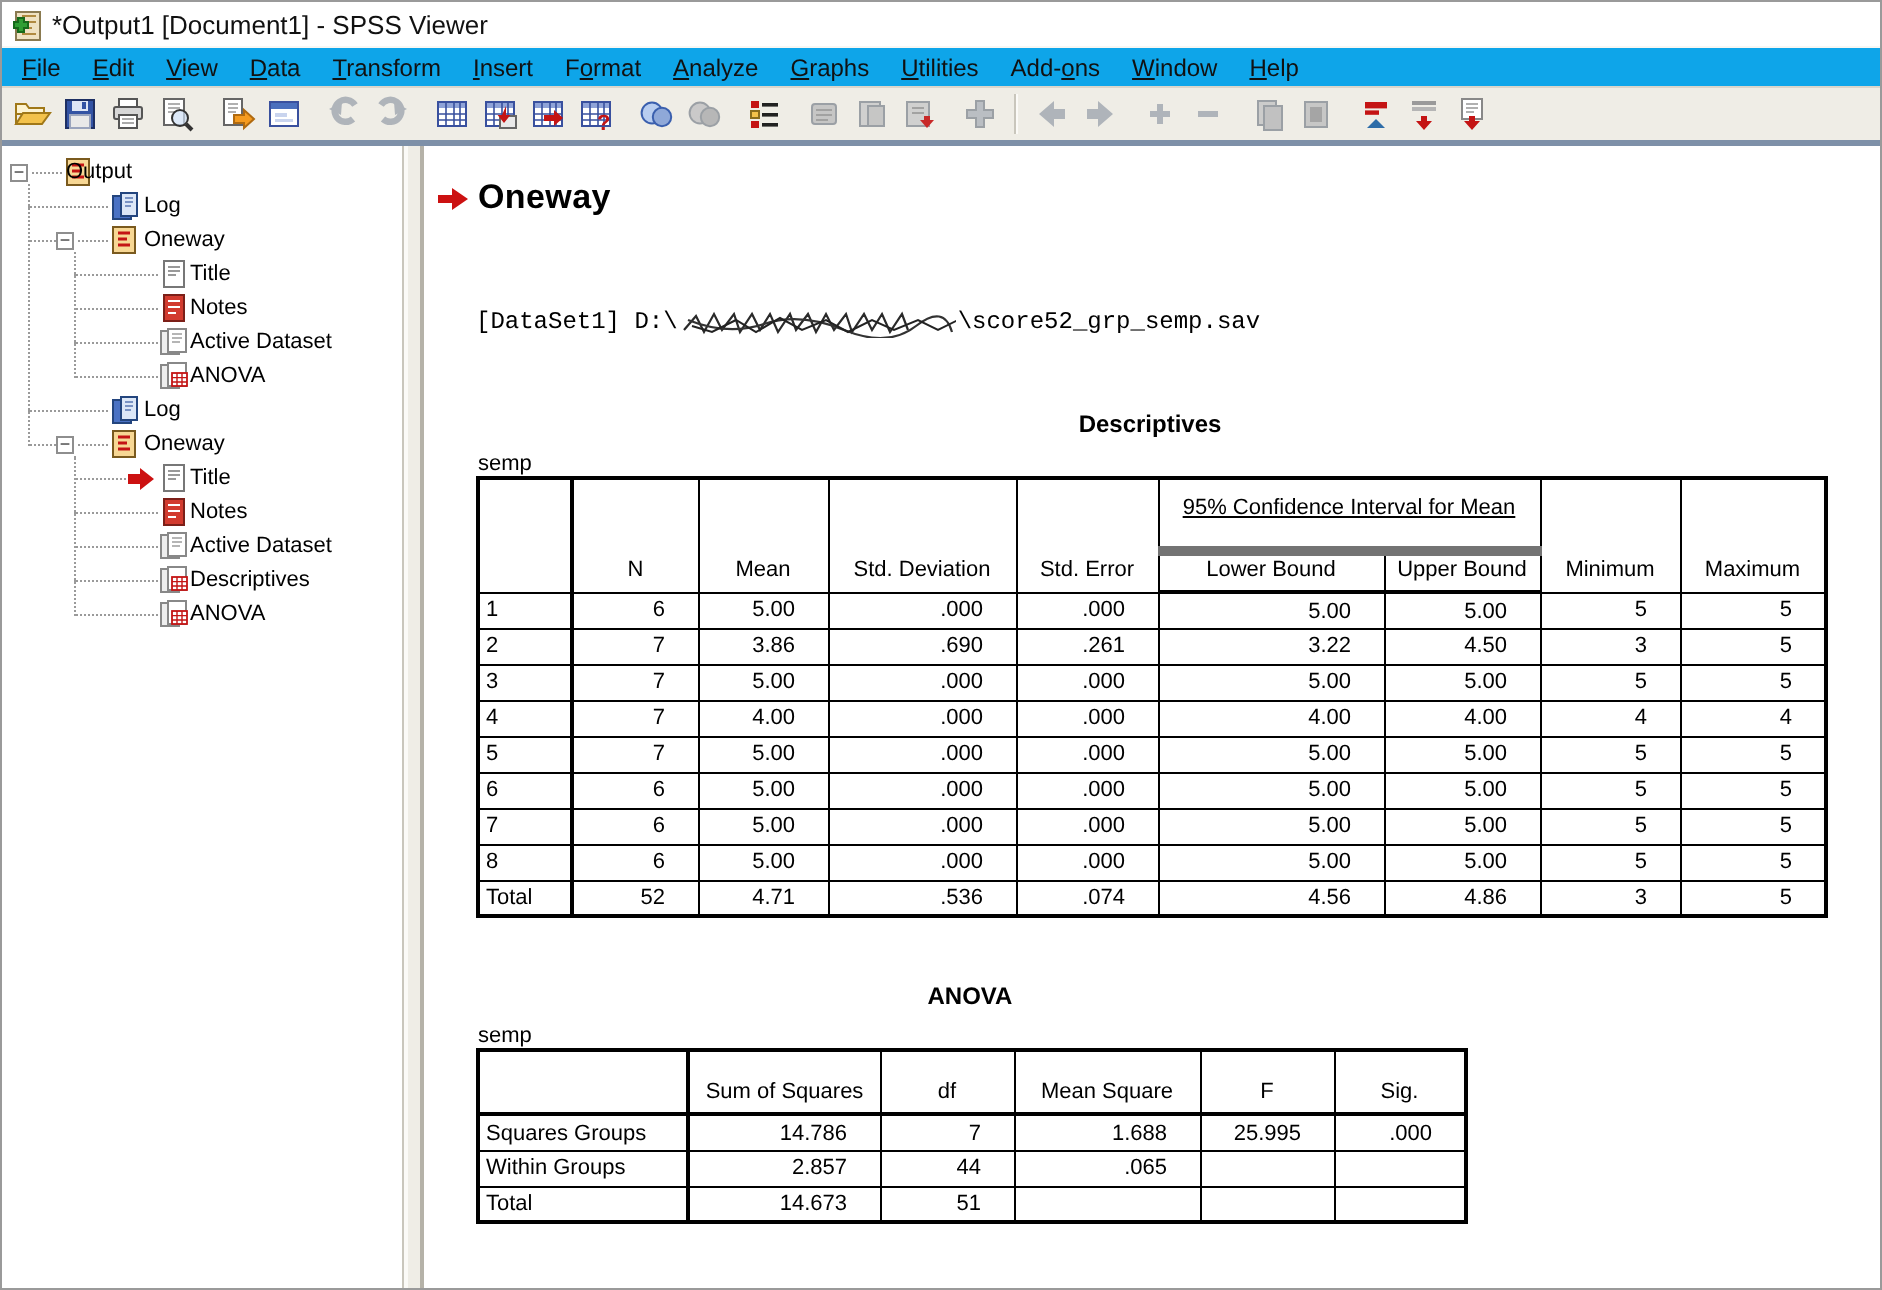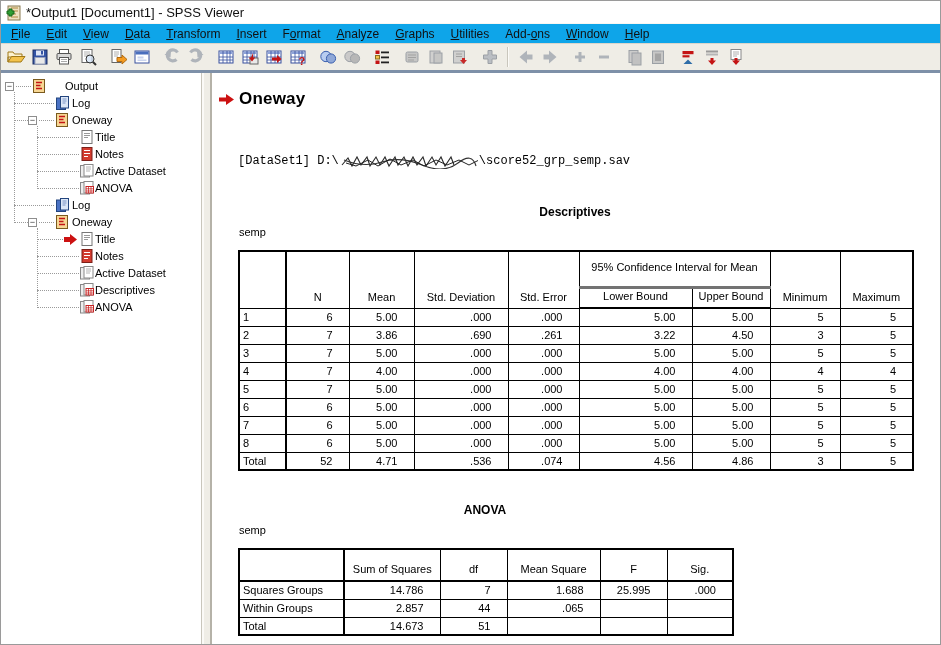--- a/index.html
+++ b/index.html
@@ -41,27 +41,27 @@
   
   .oneway-head { display: flex; align-items: center; margin-left: 7px; }
   .oneway-head .head-arrow { width: 15px; height: 13px; margin-right: 5px; }
   .oneway-title { font-size: 17px; font-weight: bold; color: #000; letter-spacing: .2px; }
   .dataset-line { margin: 44px 0 0 26px; font-family: "Liberation Mono", "DejaVu Sans Mono", monospace; font-size: 12px; color: #000; white-space: nowrap; display: flex; align-items: center; }
   .scribble { margin: 0 1px; }
 
   .tbl-title { font-size: 12px; font-weight: bold; text-align: center; color:#000; }
   .desc-title { margin: 36px 0 0 26px; width: 674px; }
   .anova-title { margin: 32px 0 0 26px; width: 494px; }
-  .tbl-caption { font-size: 11px; margin: 7px 0 12px 27px; color:#000; }
+  .tbl-caption { font-size: 11px; margin: 7px 0 0 27px; color:#000; }
 
   table.spss { border-collapse: collapse; margin-left: 26px; table-layout: fixed; border: 2px solid #000; font-size: 11px; color: #000; }
   table.spss th, table.spss td { border: 1px solid #000; overflow: hidden; }
   table.spss th { font-weight: normal; text-align: center; vertical-align: bottom; padding: 1px 3px 3px 3px; line-height: 1.25; }
   table.spss thead tr:last-child th { border-bottom: 2px solid #000; margin-left: 28px; }
-  table.spss th.ci-span { vertical-align: middle; border-bottom: 3px solid #737373; }
+  table.spss th.ci-span { vertical-align: middle; border-bottom: 5px solid #737373; text-decoration: underline; }
   table.spss td { height: 18px; padding: 0 16px 0 3px; text-align: right; }
   table.spss td.rowlabel { text-align: left; padding: 0 2px 0 3px; border-right: 2px solid #000; }
   table.spss th.blank { border-right: 2px solid #000; }
   table.desc thead tr:first-child { height: 36px; }
   table.desc thead tr:last-child th { height: 21px; }
   table.anova thead tr { height: 32px; }
 </style>
 </head>
 <body>
 
@@ -298,21 +298,21 @@
 
   <div class="main">
     <div class="tree-panel">
         <div class="tree-row">
           <span class="connector" style="left:15px;width:15px"></span>
           <div class="expander" style="left:4px">−</div>
           <svg class="ticon16" style="left:30px" viewBox="0 0 16 16">
             <rect x="2.5" y="1.5" width="11" height="13" fill="#f7d794" stroke="#7a5a1e"></rect>
             <path d="M5 4.5 h6 M5 7.5 h4.5 M5 10.5 h6" stroke="#c41414" stroke-width="1.6"></path>
           </svg>
-          <span class="tlabel" style="left:64px">Output</span>
+          <span class="tlabel" style="left:32px">Output</span>
         </div>
         <div class="tree-row">
           <span class="connector" style="left:13px;width:40px"></span>
           <svg class="ticon16" style="left:53px" viewBox="0 0 16 16">
             <rect x="2.5" y="3" width="9" height="11.5" fill="#4a72c4" stroke="#23457e"></rect>
             <rect x="6.5" y="1.5" width="8" height="11.5" fill="#dce7f7" stroke="#23457e"></rect>
             <path d="M8.5 4 h4 M8.5 6 h4 M8.5 8 h3" stroke="#7a93c4"></path>
           </svg>
           <span class="tlabel" style="left:71px">Log</span>
         </div>

